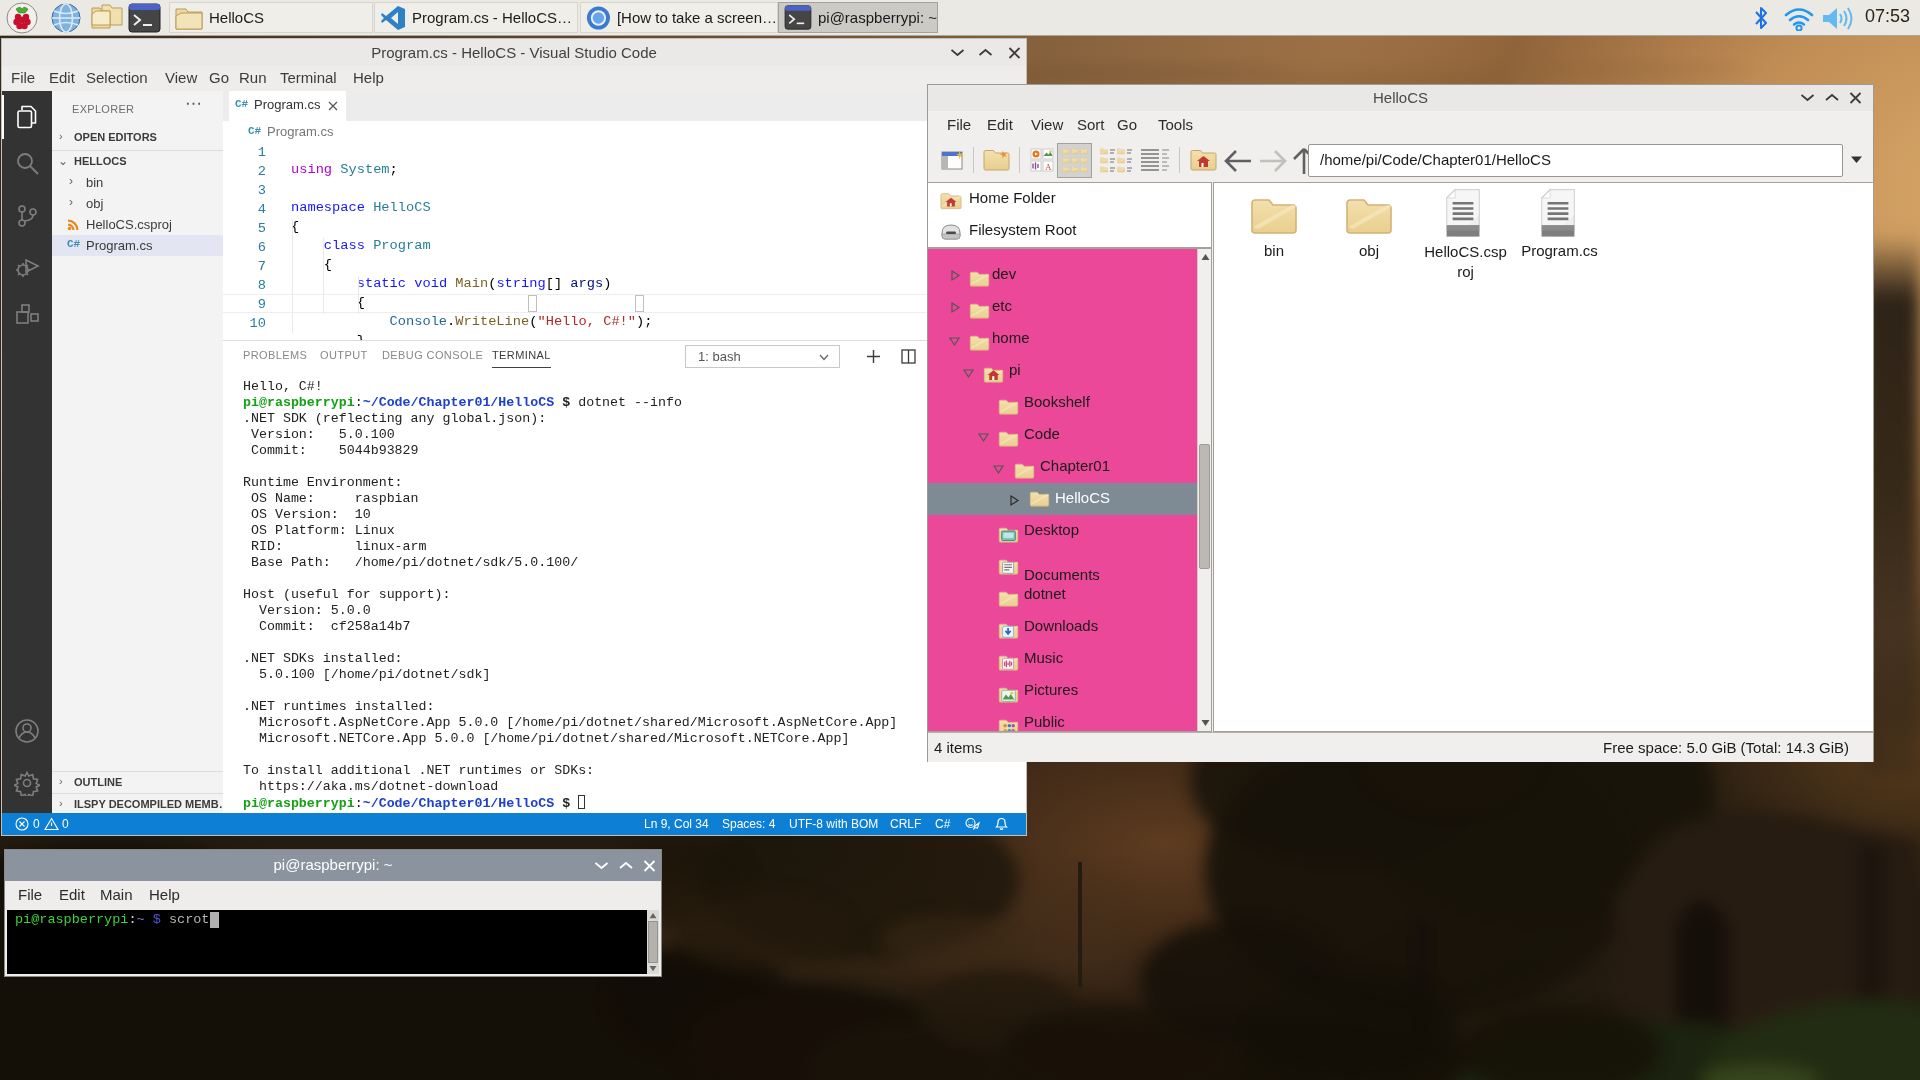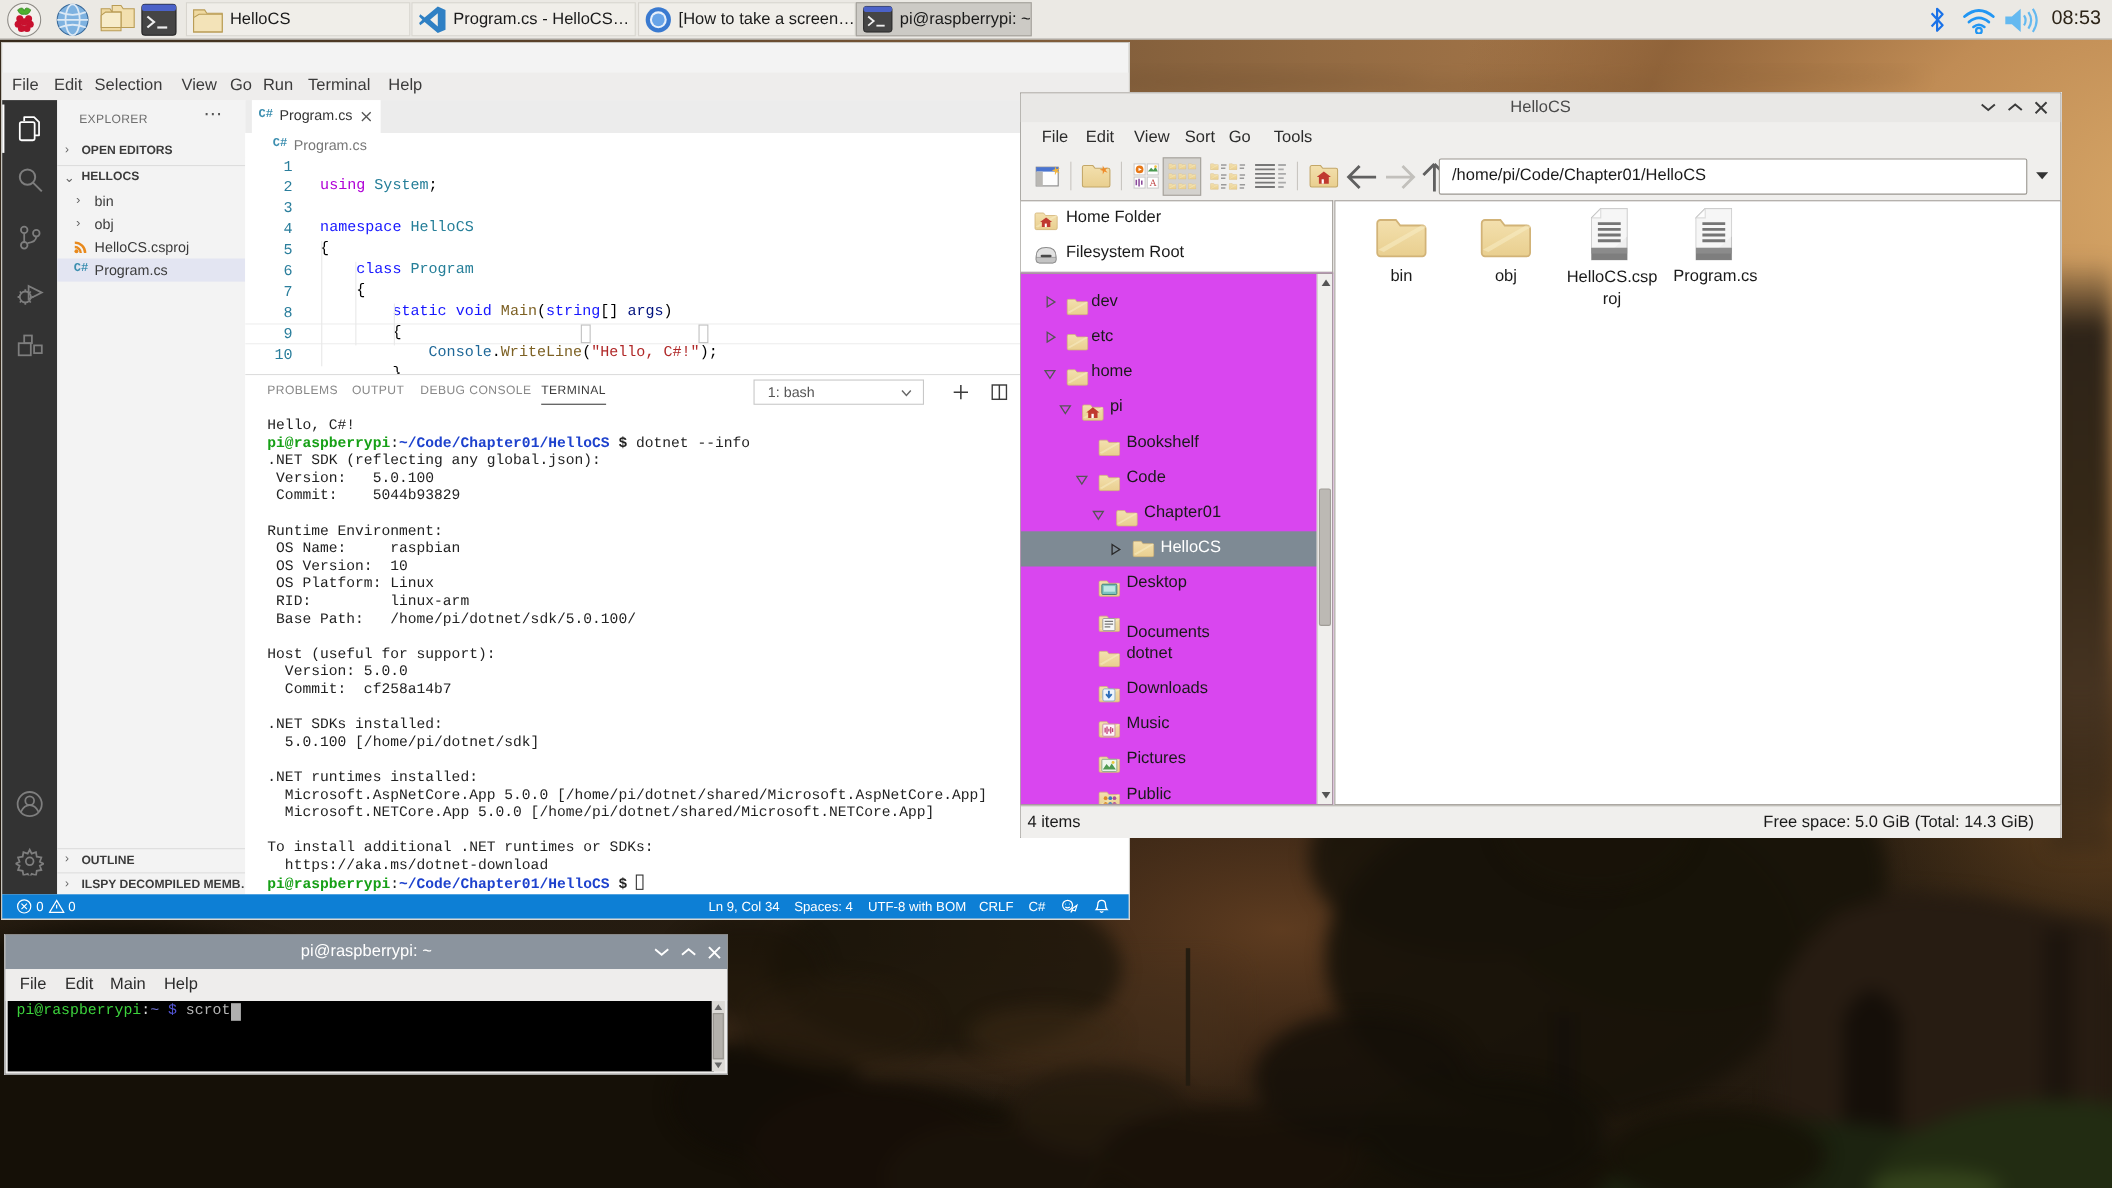--- a/index.html
+++ b/index.html
@@ -193,23 +193,32 @@
  <circle cx="15" cy="21" r="2.6" stroke="#2196f3" stroke-width="2" fill="none"></circle>
 </svg>
 <svg class="abs" style="left:1822px;top:6px" width="34" height="25" viewBox="0 0 34 25">
  <path d="M1 9 l6 0 8 -7 0 21 -8 -7 -6 0 Z" fill="#64b9f0"></path>
  <g stroke="#64b9f0" fill="none">
   <path d="M18 8 q3 4.5 0 9" stroke-width="2"></path>
   <path d="M22 5 q5 7.5 0 15" stroke-width="2"></path>
   <path d="M26 2 q7 10.5 0 21" stroke-width="2"></path>
  </g>
 </svg>
-<div class="abs" style="left:1865px;top:6px;font-size:18px;color:#2d2417">08:53</div>
+<div class="abs" style="left:1865px;top:6px;font-size:18px;color:#2d2417">07:53</div>
 </div>
 <div class="win" id="vsc">
+ <div id="vsc-title">Program.cs - HelloCS - Visual Studio Code
+  <svg class="abs" style="right:5px;top:7px" width="70" height="13" viewBox="0 0 70 13">
+   <g stroke="#3c3c3c" stroke-width="1.8" fill="none">
+    <path d="M0.5 4 l6 5 6 -5"></path>
+    <path d="M28.5 9 l6 -5 6 5"></path>
+    <path d="M58.5 2 l10 10 M68.5 2 l-10 10"></path>
+   </g>
+  </svg>
+ </div>
  <div id="vsc-menu">
   <span style="left:9px">File</span>
       <span style="left:47px">Edit</span>
       <span style="left:84px">Selection</span>
       <span style="left:163px">View</span>
       <span style="left:207px">Go</span>
       <span style="left:237px">Run</span>
       <span style="left:278px">Terminal</span>
       <span style="left:351px">Help</span>
  </div>
@@ -560,21 +569,21 @@
       </svg>
   <span class="abs" style="left:41px;top:6px;font-size:15px;color:#1a1a1a">Home Folder</span>
   <svg class="abs" style="left:11px;top:40px" width="24" height="18" viewBox="0 0 24 18">
         <path d="M3 10 q0 -8 9 -8 q9 0 9 8 l0 3 q0 3 -3 3 l-12 0 q-3 0 -3 -3 Z" fill="#e2e2e2" stroke="#8a8a8a"></path>
         <path d="M3 11 l18 0 0 2 q0 3 -3 3 l-12 0 q-3 0 -3 -3 Z" fill="#c4c4c4" stroke="#8a8a8a" stroke-width="0.6"></path>
         <rect x="7" y="8.5" width="10" height="2.4" rx="1.2" fill="#4a4a4a"></rect>
       </svg>
   <span class="abs" style="left:41px;top:38px;font-size:15px;color:#1a1a1a">Filesystem Root</span>
  </div>
 
- <div class="abs" style="left:0;top:163px;width:284px;height:484px;background:#d946ef;border:1px solid #a39f99;border-left:none;overflow:hidden;font-size:15px;color:#1a1a1a" id="fmtree">
+ <div class="abs" style="left:0;top:163px;width:284px;height:484px;background:#ec4899;border:1px solid #a39f99;border-left:none;overflow:hidden;font-size:15px;color:#1a1a1a" id="fmtree">
   <div class="abs" style="left:22px;top:19px"><svg width="11" height="13" viewBox="0 0 11 13">
           <path d="M2 2 L9 6.5 L2 11 Z" fill="none" stroke="#555" stroke-width="1.2"></path>
         </svg></div>
   <svg class="abs" style="left:41px;top:21px" width="21" height="17" viewBox="0 0 24 20">
         <use href="#fold" width="24" height="20"></use>
       </svg>
   <span class="abs" style="left:64px;top:16px">dev</span>
   <div class="abs" style="left:22px;top:51px"><svg width="11" height="13" viewBox="0 0 11 13">
           <path d="M2 2 L9 6.5 L2 11 Z" fill="none" stroke="#555" stroke-width="1.2"></path>
         </svg></div>

